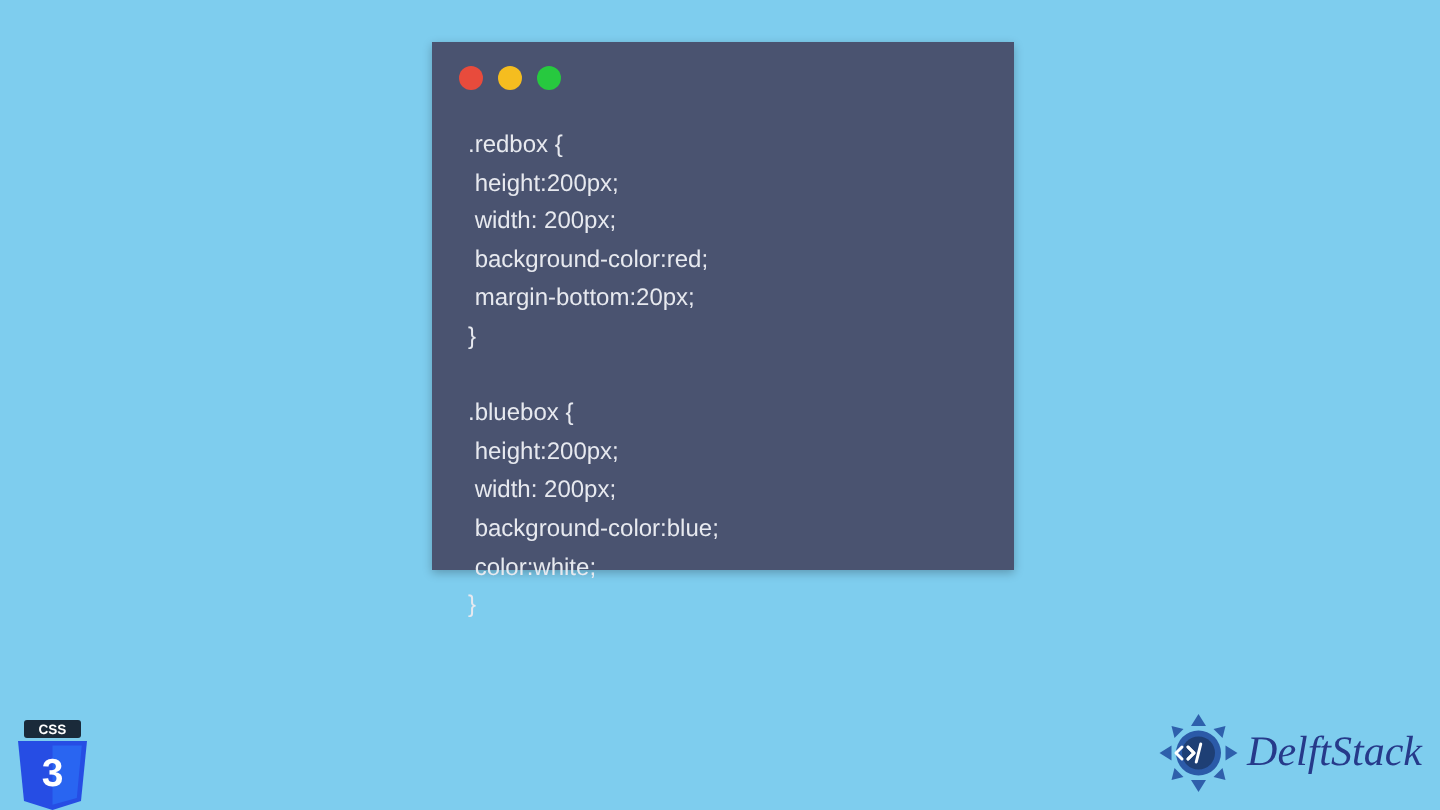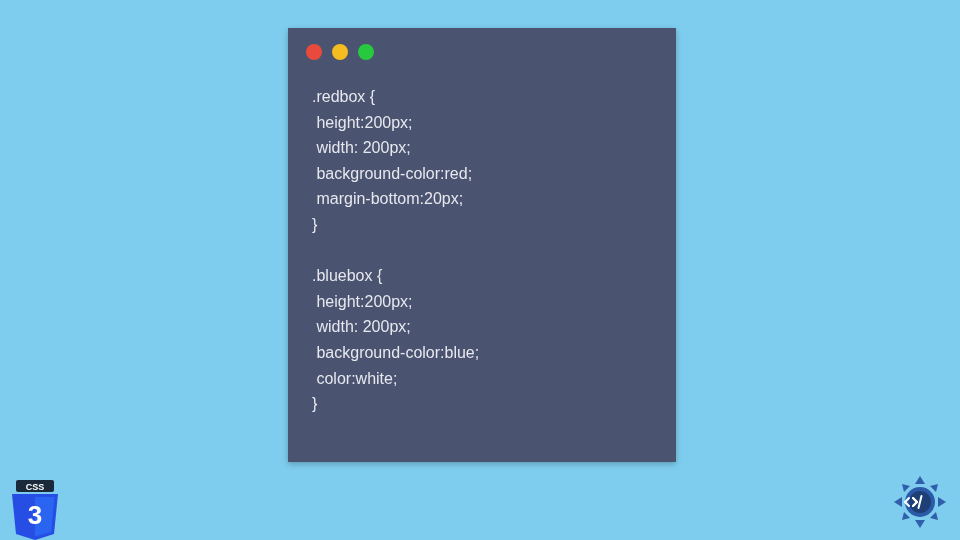--- a/index.html
+++ b/index.html
@@ -9,21 +9,21 @@
     background: #7ecdee;
     position: relative;
     font-family: -apple-system, BlinkMacSystemFont, "Segoe UI", Helvetica, Arial, sans-serif;
     overflow: hidden;
   }
   .code-window {
     position: absolute;
     left: 288px;
     top: 28px;
     width: 388px;
-    height: 434px;
+    height: 352px;
     background: #4a5370;
     box-shadow: 0 2px 6px rgba(0,0,0,0.25);
   }
   .traffic-lights {
     position: absolute;
     top: 16px;
     left: 18px;
     display: flex;
     gap: 10px;
   }
@@ -118,13 +118,14 @@
         <polygon points="18,18 10,16 16,10"></polygon>
       </g>
       <circle r="15" fill="#2b5aa8"></circle>
       <circle r="11" fill="#1e3f75"></circle>
       <polyline points="-7,-4 -3,0 -7,4" fill="none" stroke="#ffffff" stroke-width="2" stroke-linecap="round" stroke-linejoin="round"></polyline>
       <polyline points="7,-4 3,0 7,4" fill="none" stroke="#ffffff" stroke-width="2" stroke-linecap="round" stroke-linejoin="round" transform="scale(-1,1) translate(-0,0)"></polyline>
       <polyline points="7,-4 11,0 7,4" fill="none" stroke="#ffffff" stroke-width="2" stroke-linecap="round" stroke-linejoin="round" transform="translate(-4,0) scale(-1,1)"></polyline>
       <line x1="-1.5" y1="6" x2="1.5" y2="-6" stroke="#ffffff" stroke-width="2" stroke-linecap="round"></line>
     </g>
   </svg>
+  <span class="delft-text">DelftStack</span>
 </div>
 
 </body></html>

